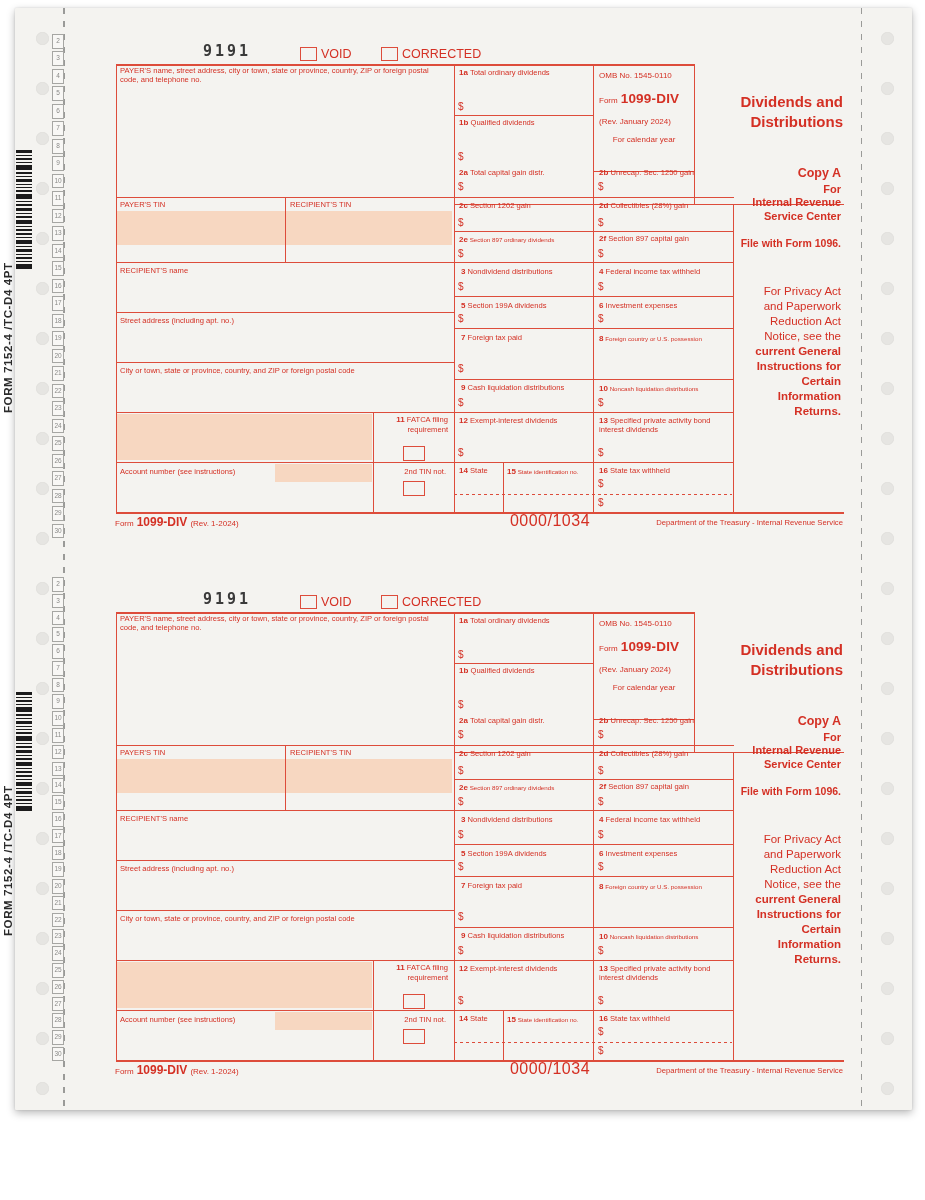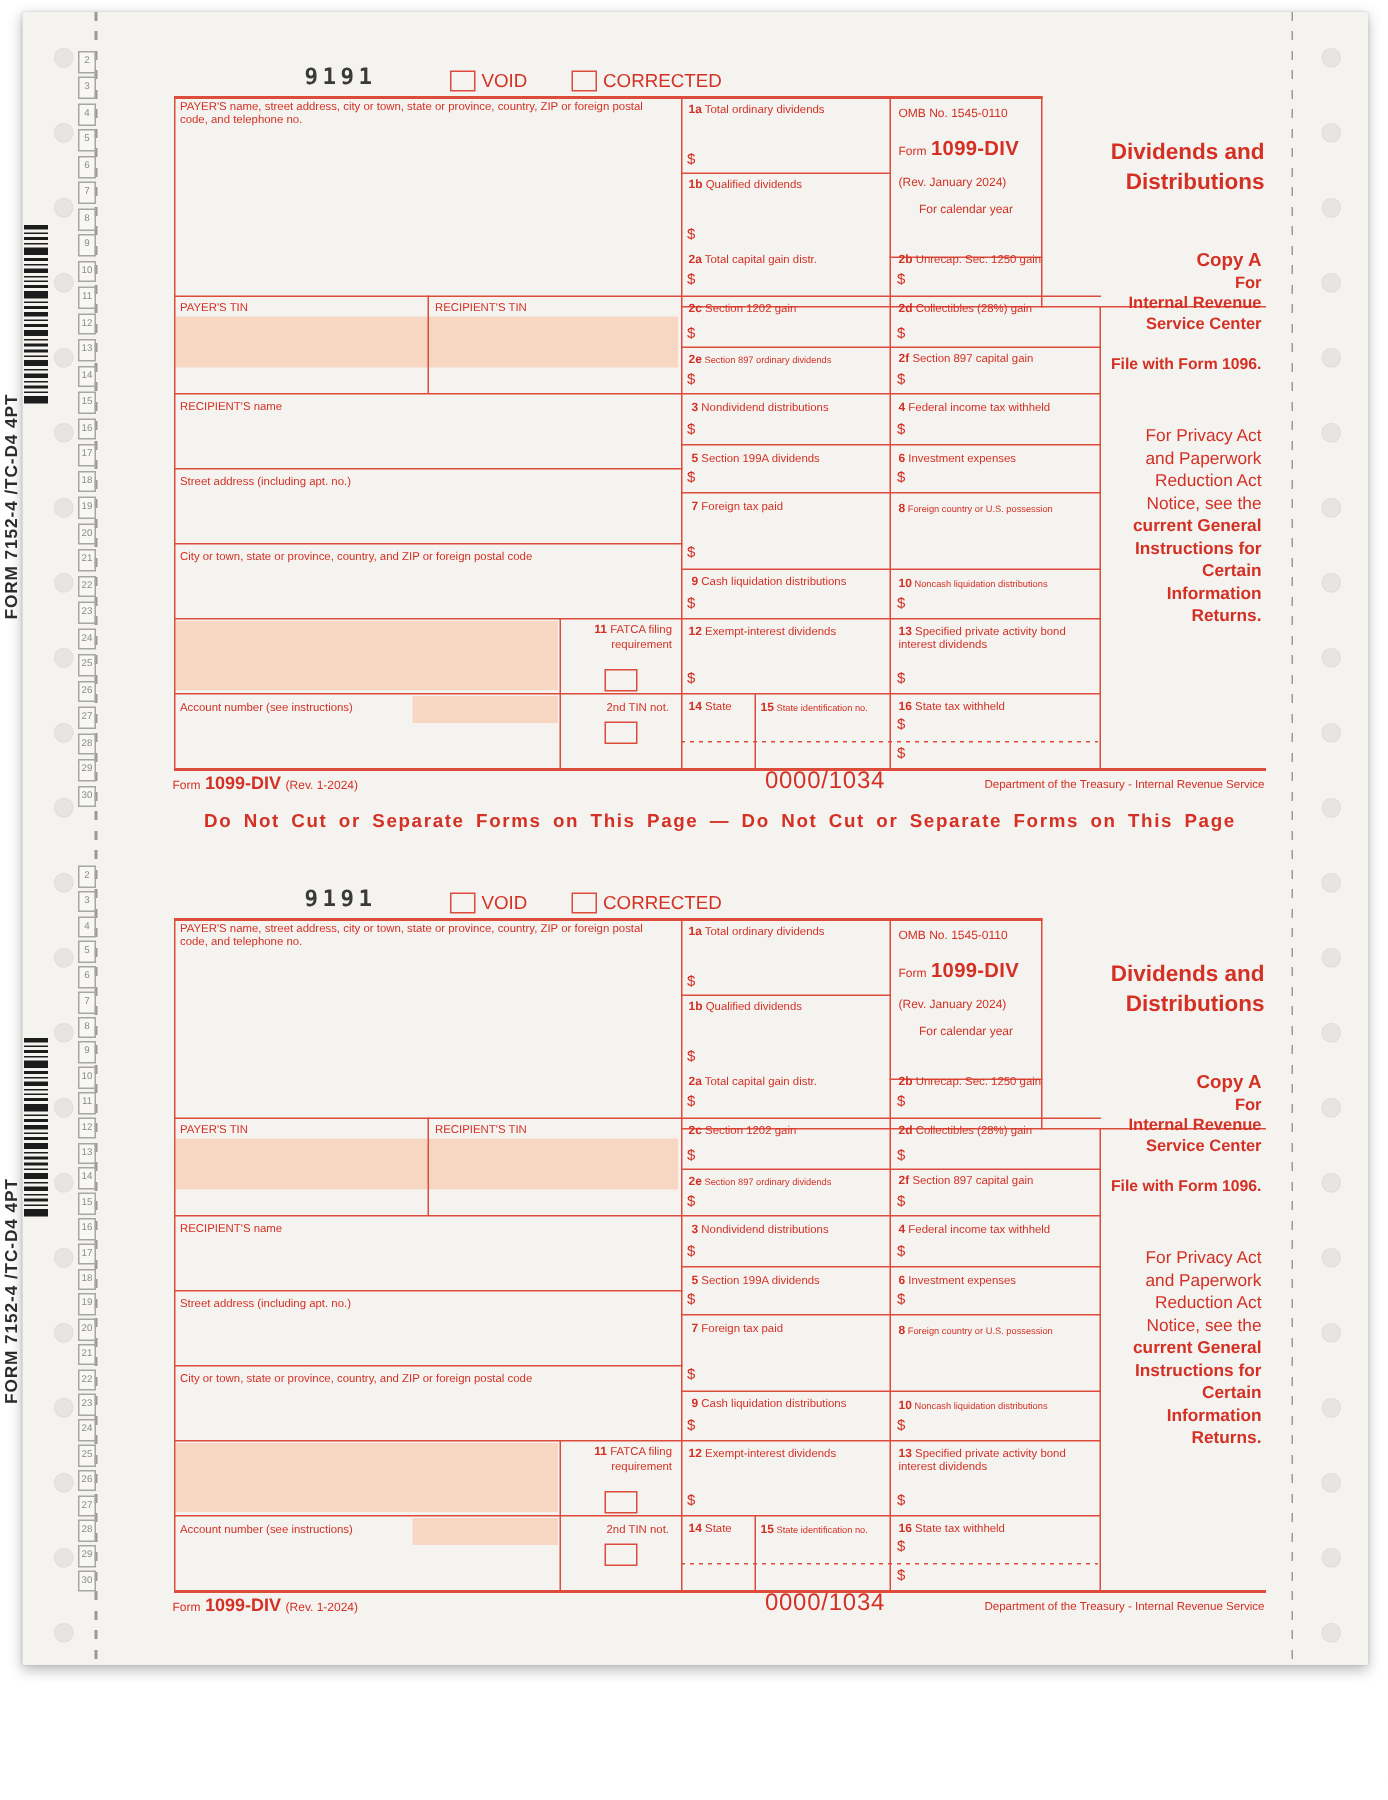--- a/index.html
+++ b/index.html
@@ -491,14 +491,13 @@
 
   <div class="footer-left">
         <span class="w">Form</span>
         <span class="n">1099-DIV</span>
         <span class="w">(Rev. 1-2024)</span>
       </div>
   <div class="plate-code">0000/1034</div>
   <div class="dept">Department of the Treasury - Internal Revenue Service</div>
 </div>
 
-  <div class="separator">Do Not Cut or Separate Forms on This Page — Do Not Cut or Separate Forms on This Page</div>
 </div>
 
 </body></html>

